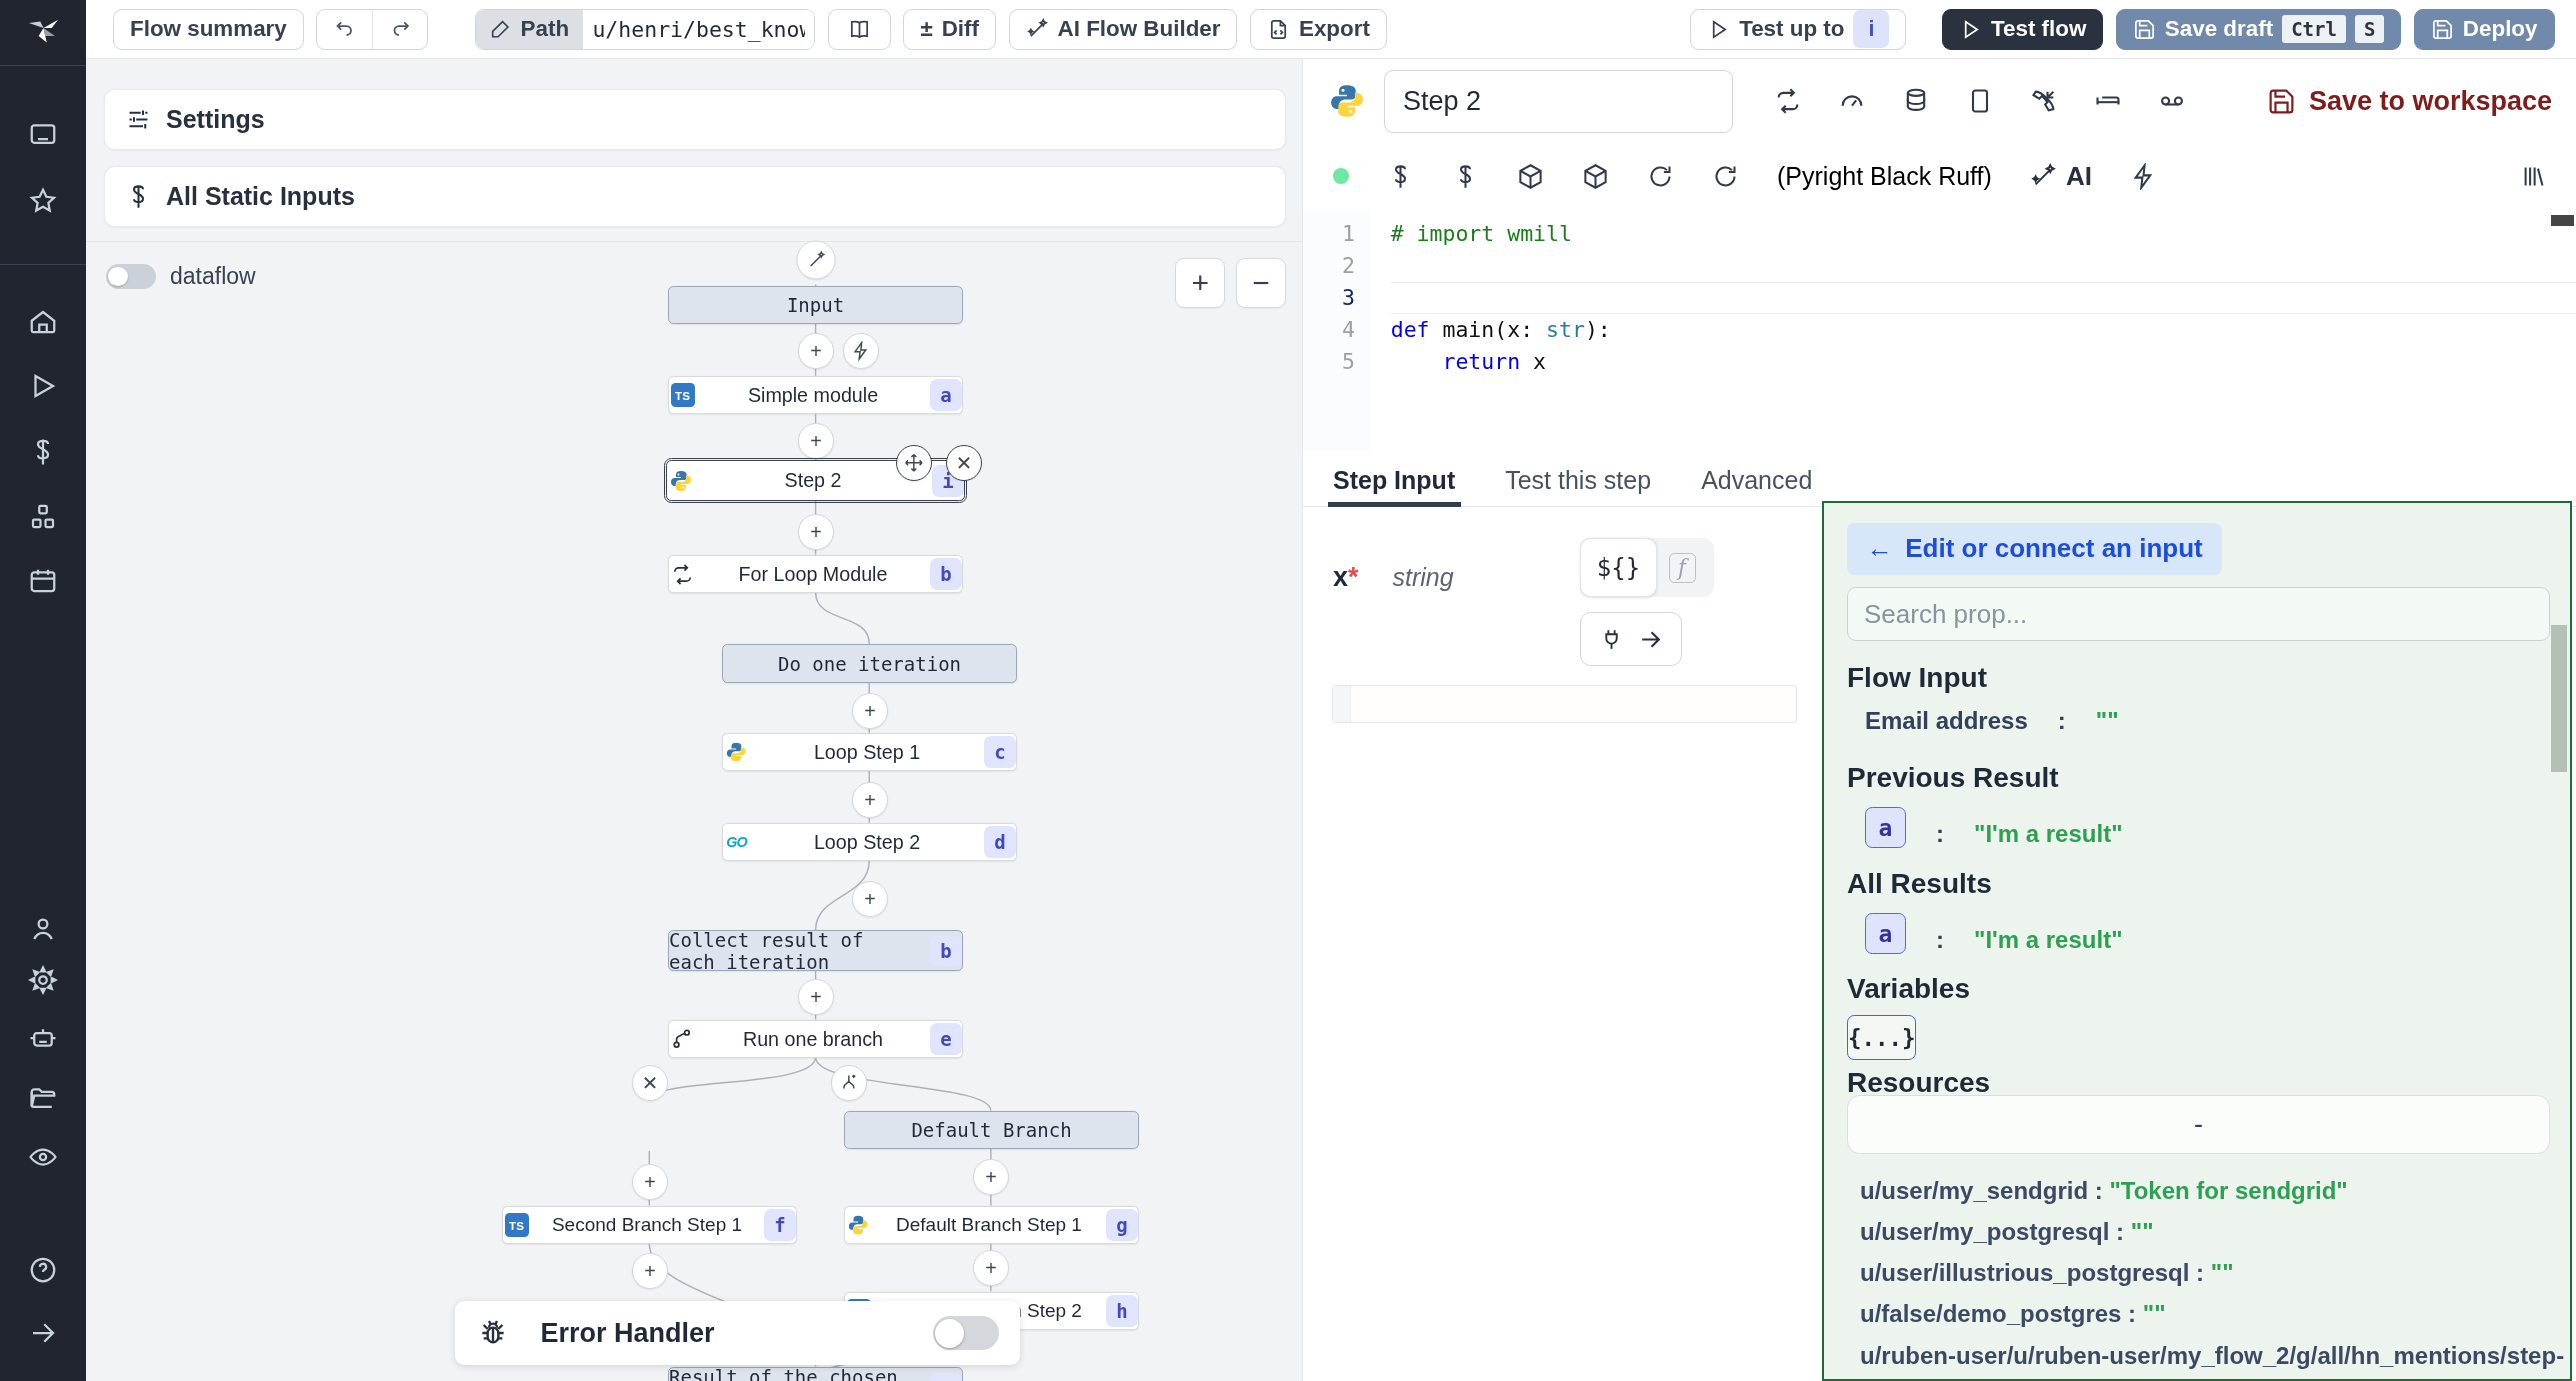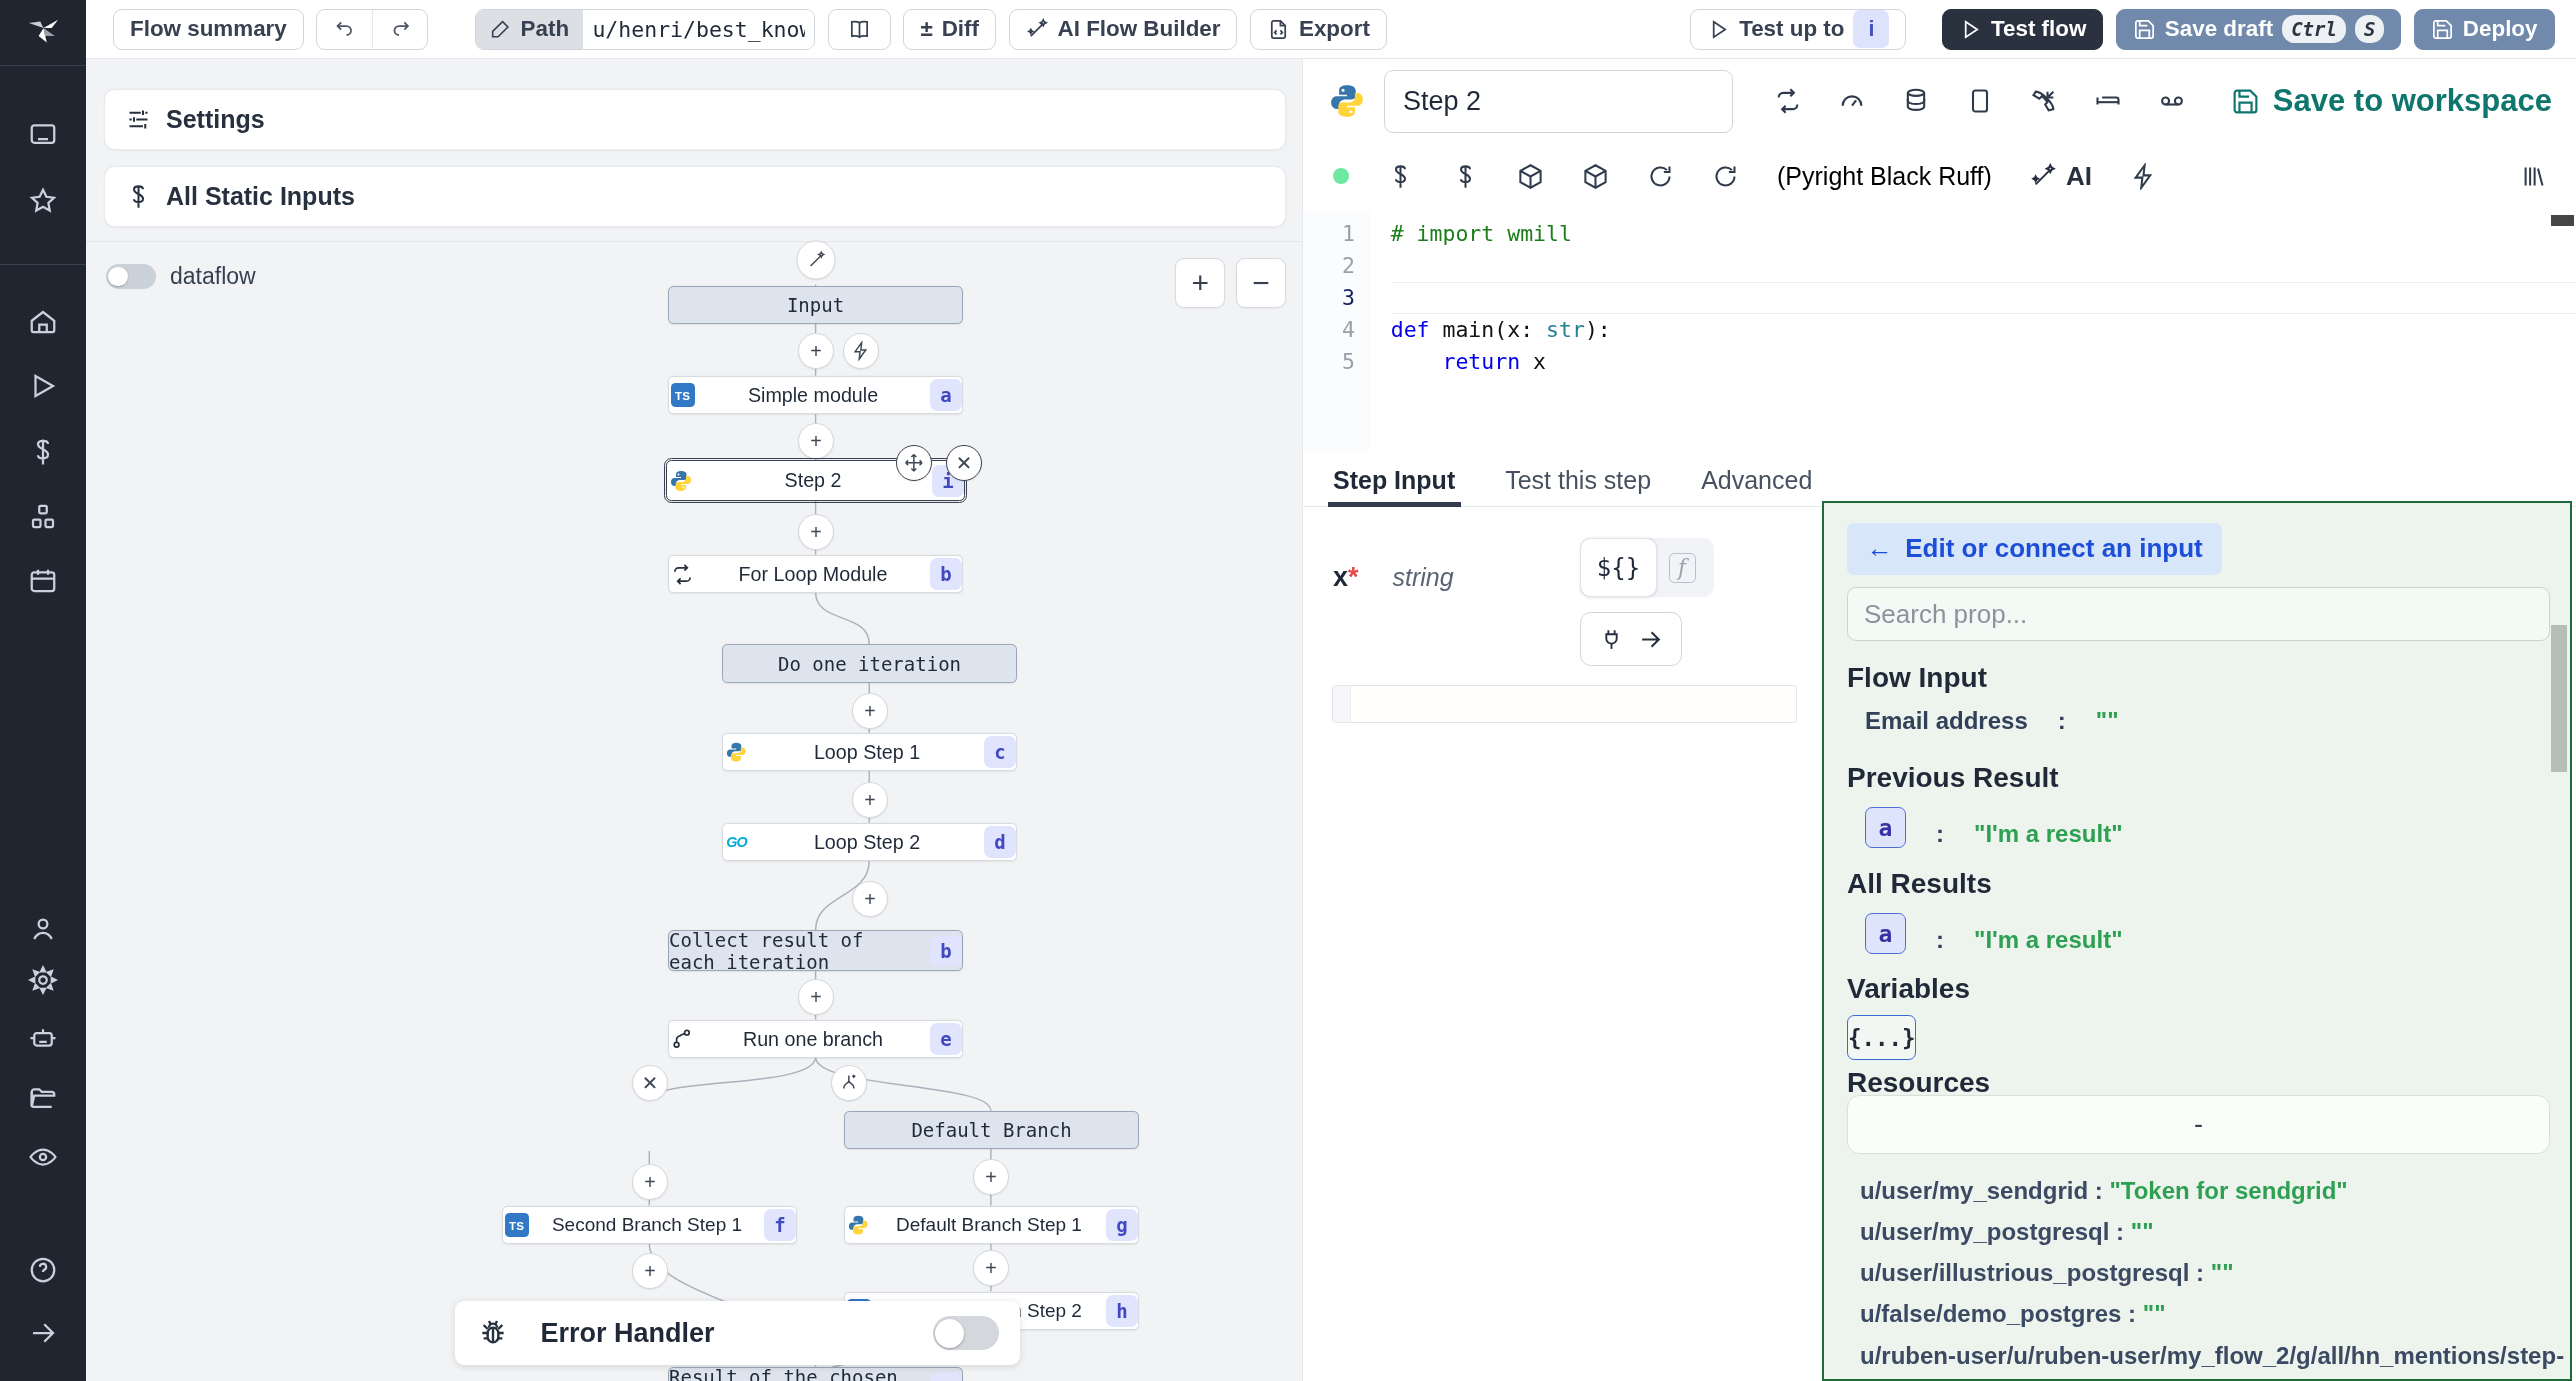--- a/index.html
+++ b/index.html
@@ -24,22 +24,22 @@
   .pairbtn > div + div { border-left:0.9px solid #e5e7eb; }
   .pairbtn svg { width:21.5px; height:21.5px; }
   .pathgrp { display:inline-flex; height:41px; border:0.9px solid #d1d5db; border-radius:9px; overflow:hidden; }
   .pathgrp .lab { display:flex; align-items:center; gap:9px; background:#dcdfe4; padding:0 14.3px; font-size:22.4px; font-weight:700; color:#374151; }
   .pathgrp input { border:none; outline:none; width:231px; padding:0 9px; font-size:21.5px; color:#1f2937;
     font-family:"DejaVu Sans Mono",monospace; }
   .chip-i { min-width:36px; height:38px; border-radius:7.2px; background:#dde3fc; color:#4553c0; font-weight:700;
     display:inline-flex; align-items:center; justify-content:center; font-size:21.5px; }
   .dark-btn { background:#2a3240; border-color:#2a3240; color:#fff; }
   .steel-btn { background:#7189ab; border-color:#7189ab; color:#fff; }
-  .kbd { background:#eef1f4; color:#2b3440; border-radius:13px; padding:2.7px 9px; font-size:19px;
-    font-family:"DejaVu Sans Mono",monospace; font-weight:700;font-style:italic; }
+  .kbd { background:#eef1f4; color:#2b3440; border-radius:3px; padding:2.7px 9px; font-size:19px;
+    font-family:"DejaVu Sans Mono",monospace; font-weight:700; }
   .grow { flex:1; }
 
   
   .canvas { position:absolute; left:86px; top:59px; width:1216px; height:1322px; background:#f2f3f5; overflow:hidden; }
   .card { position:absolute; left:18px; width:1182px; height:61px; background:#fff; border:0.9px solid #e8eaee;
     border-radius:10.7px; box-shadow:0 0.9px 1.8px rgba(0,0,0,.05); display:flex; align-items:center; gap:14.3px; padding:0 19.7px;
     font-size:25px; font-weight:700; color:#27303f; }
   .card svg { width:27px; height:27px; color:#27303f; }
   .canvas-div { position:absolute; left:0; top:182px; width:1216px; height:0.9px; background:#e3e5e8; }
   .toggle-row { position:absolute; left:19.7px; top:204px; display:flex; align-items:center; gap:14.3px; font-size:23px; color:#374151; }
@@ -76,21 +76,21 @@
   .errbar svg { width:32px; height:32px; color:#27303f; }
   .bigsw { width:66px; height:34px; border-radius:17px; background:#d4d8dd; position:relative; }
   .bigsw::after { content:""; position:absolute; left:2.7px; top:2.7px; width:29px; height:29px; border-radius:50%; background:#fff; box-shadow:0 0.9px 2.7px rgba(0,0,0,.3); }
 
   
   .rpanel { position:absolute; left:1302px; top:59px; width:1274px; height:1322px; background:#fff; border-left:0.9px solid #e5e7eb; }
   .stephead { position:absolute; left:0; top:0; width:1274px; height:84px; display:flex; align-items:center; gap:18px; padding:0 25px; }
   .stephead input { width:349px; height:63px; border:0.9px solid #d1d5db; border-radius:9px; font-size:27px; color:#1f2937; padding:0 18px; outline:none; }
   .hicons { display:flex; align-items:center; gap:36px; color:#2f3a4c; margin-left:23px; }
   .hicons svg { width:28px; height:28px; }
-  .savews { margin-left:auto; display:flex; align-items:center; gap:12.5px; font-size:31px; font-weight:700; color:#0f766e; }
+  .savews { margin-left:auto; display:flex; align-items:center; gap:12.5px; font-size:27px; font-weight:700; color:#7f1d1d; }
   .savews svg { width:29px; height:29px; }
   .toolrow { position:absolute; left:0; top:84px; width:1274px; height:66px; display:flex; align-items:center; gap:38px; padding:0 30px; color:#2f3a4c; }
   .toolrow svg { width:27px; height:27px; }
   .gdot { width:16px; height:16px; border-radius:50%; background:#6ee7a0; }
   .lint { color:#000000; font-size:25px; }
   .aibtn { display:flex; align-items:center; gap:9px; font-size:26px; font-weight:700; color:#27303f; }
   .libic { margin-left:auto; }
 
   .codewrap { position:absolute; left:0; top:152px; width:1274px; height:240px; background:#fff; display:flex; }
   .gutter { width:68px; background:#fbfcfd; text-align:right; padding:7.2px 16px 0 0; color:#9aa0a8;

